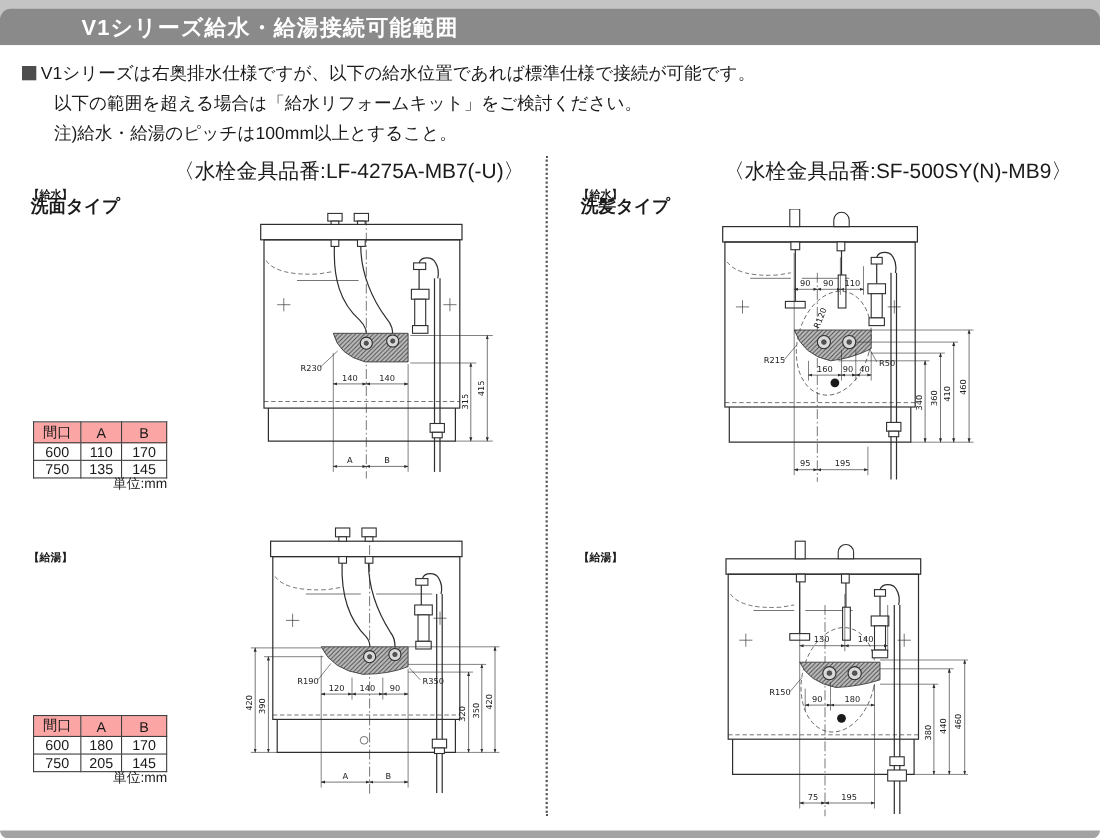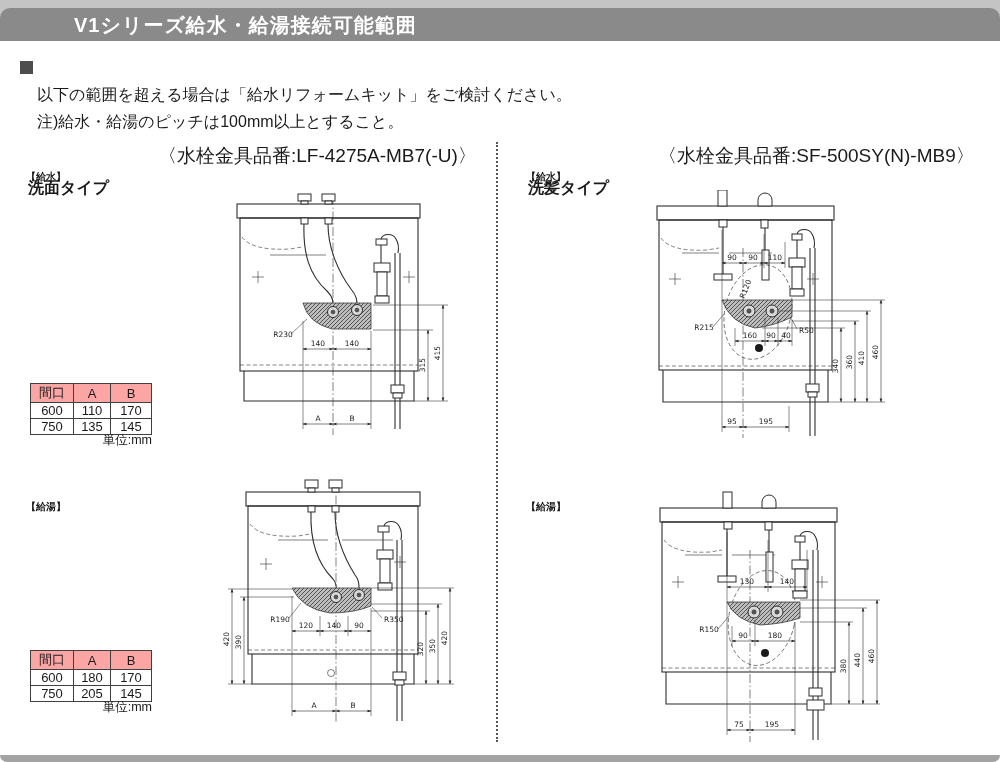--- a/index.html
+++ b/index.html
@@ -6,21 +6,21 @@
   .page{position:relative;width:1000px;height:762px;background:#ffffff;overflow:hidden;
         font-family:"Liberation Sans","DejaVu Sans",sans-serif;color:#1a1a1a;}
   .bar-backdrop{position:absolute;top:0;left:0;right:0;height:42px;background:#c4c4c4;}
   .title-bar{position:absolute;top:8px;left:0;right:0;height:33px;background:#8a8a8a;
              border-radius:10px 10px 0 0;}
   .title-bar span{position:absolute;left:26px;top:4px;font-size:20px;font-weight:bold;color:#ffffff;letter-spacing:1px;margin-left:48px;}
   .white-under{position:absolute;top:41px;left:0;right:0;bottom:7px;background:#fff;}
   .bottom-strip{position:absolute;bottom:0;left:0;right:0;height:7px;background:#a3a3a3;border-radius:0 0 10px 10px;}
   .intro{position:absolute;left:20px;top:54px;font-size:16px;line-height:27px;}
   .bullet{display:inline-block;width:13px;height:13px;background:#4d4d4d;margin-right:4px;vertical-align:-1px;}
-  .intro .ind{margin-left:17px;}
+  .intro .ind{margin-left:29px;}
   .type-label{position:absolute;font-size:16px;font-weight:bold;margin-top:36px;}
   .part-no{position:absolute;font-size:19px;}
   .sec-label{position:absolute;font-size:10px;font-weight:bold;}
   .col-sep{position:absolute;left:496px;top:142px;height:600px;border-left:2px dotted #555;}
   .diagram{position:absolute;}
   .spec-table{position:absolute;border-collapse:collapse;font-size:13px;table-layout:fixed;}
   .spec-table th,.spec-table td{border:1.4px solid #3f3f3f;text-align:center;padding:0;height:15px;font-weight:normal;}
   .spec-table th{background:#fca5a5;}
   .spec-table .c1{width:42px}.spec-table .c2{width:36px}.spec-table .c3{width:40px}
   .unit{position:absolute;width:122px;text-align:right;font-size:12.5px;}
@@ -57,21 +57,21 @@
     </defs>
   </svg>
 
   <div class="bar-backdrop"></div>
   <div class="title-bar">
     <span>V1シリーズ給水・給湯接続可能範囲</span>
   </div>
   <div class="white-under"></div>
 
   <div class="intro">
-    <div><span class="bullet"></span></div>
+    <div><span class="bullet"></span><span>V1シリーズは右奥排水仕様ですが、以下の給水位置であれば標準仕様で接続が可能です。</span></div>
     <div class="ind">以下の範囲を超える場合は「給水リフォームキット」をご検討ください。</div>
     <div class="ind">注)給水・給湯のピッチは100mm以上とすること。</div>
   </div>
 
   <div class="col-sep"></div>
 
   <div class="type-label" style="left:28px;top:142px">洗面タイプ</div>
   <div class="part-no" style="left:158px;top:143px">〈水栓金具品番:LF-4275A-MB7(-U)〉</div>
   <div class="sec-label" style="left:26px;top:170px">【給水】</div>
   <div class="sec-label" style="left:26px;top:500px">【給湯】</div>

